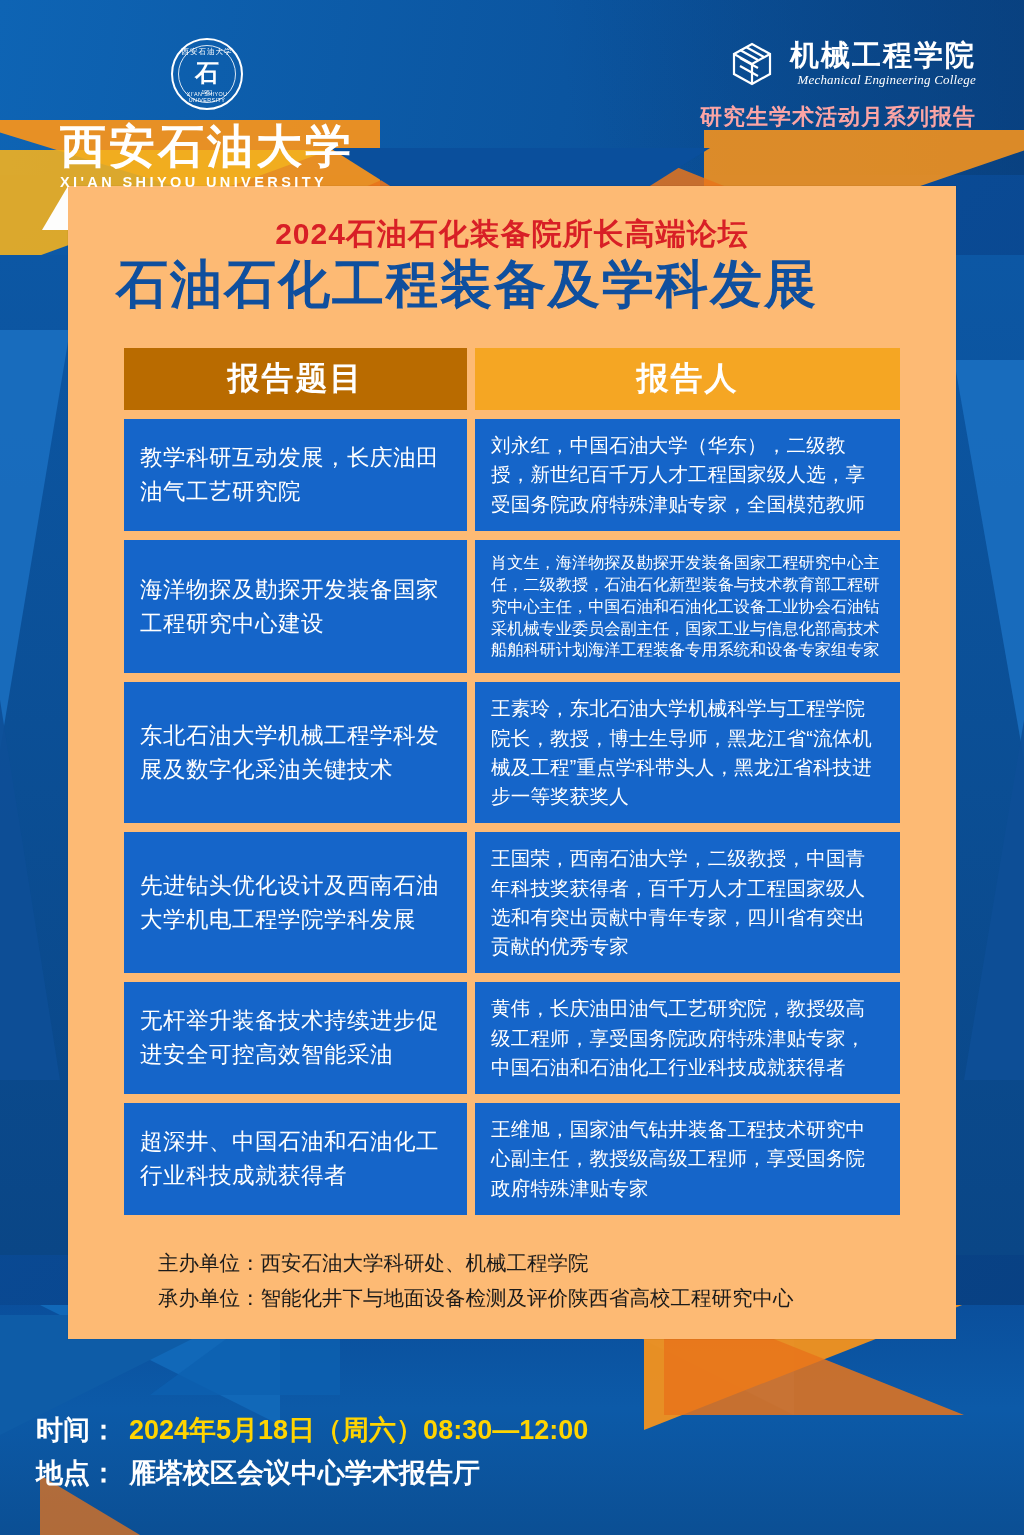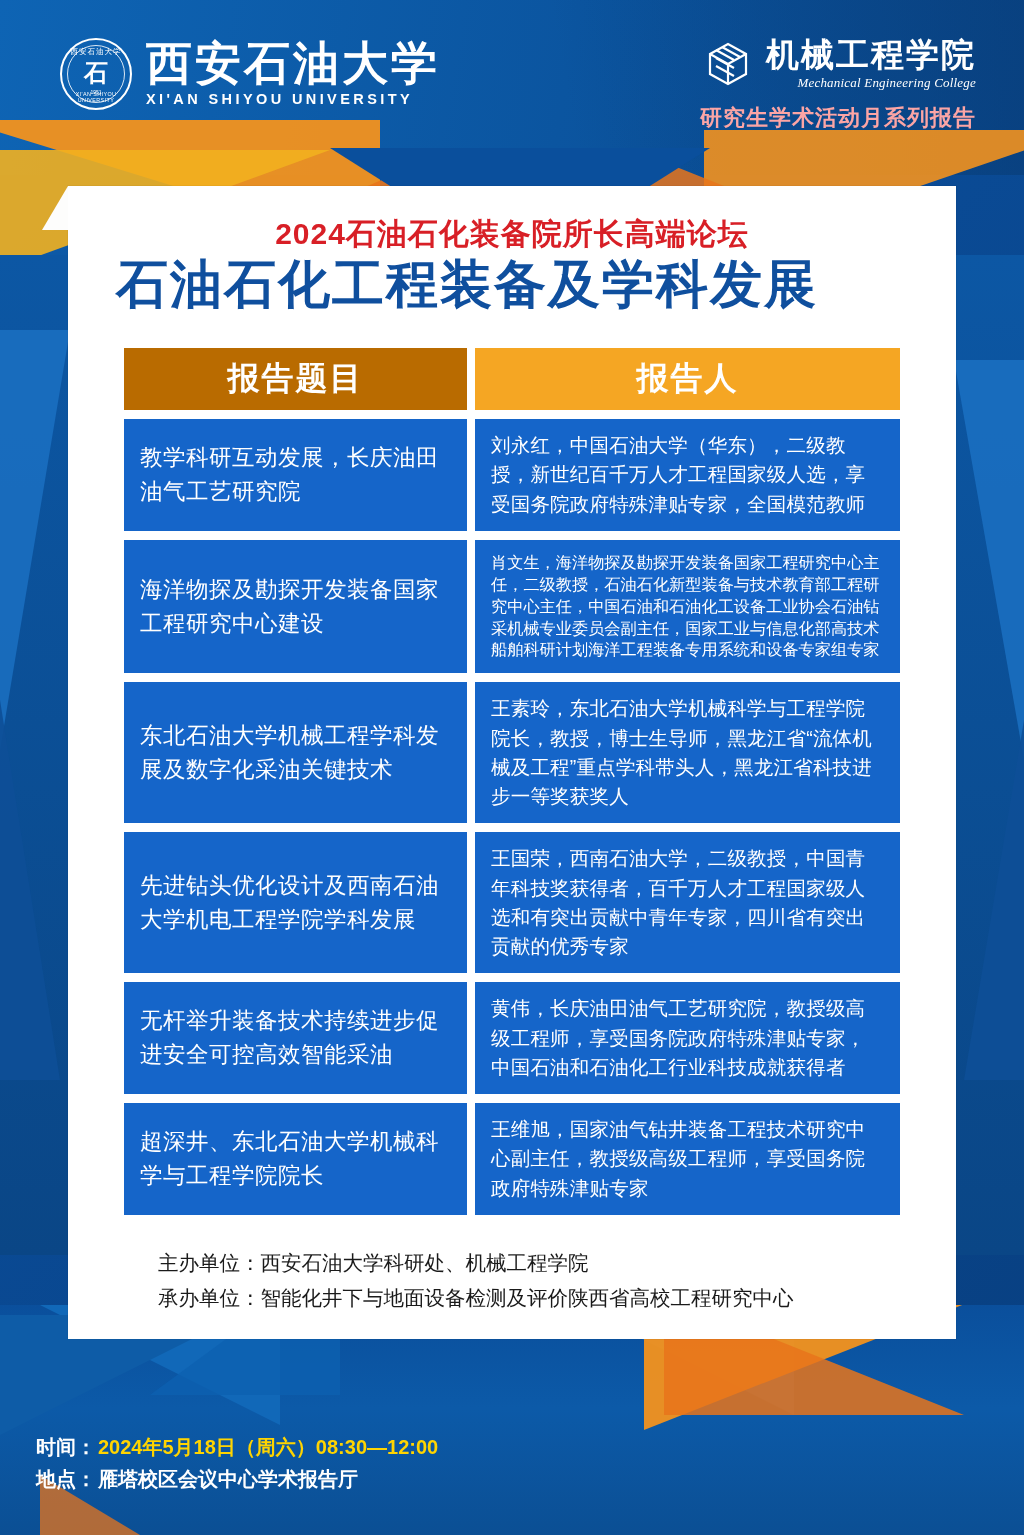--- a/index.html
+++ b/index.html
@@ -191,20 +191,21 @@
     align-items: flex-start;
     justify-content: space-between;
     padding: 38px 48px 0 60px;
     box-sizing: border-box;
     z-index: 5;
   }
   .univ-logo {
     display: flex;
     align-items: center;
     gap: 14px;
+    flex-direction: column;
   }
   .seal {
     width: 68px; height: 68px;
     border-radius: 50%;
     border: 2.5px solid #ffffff;
     position: relative;
     flex: none;
   }
   .seal::before {
     content: "";
@@ -274,21 +275,21 @@
     display: flex;
     align-items: center;
     gap: 12px;
   }
   .college-mark {
     width: 52px; height: 52px;
     flex: none;
     position: relative;
   }
   .college-cn {
-    font-size: 33px;
+    font-size: 29px;
     font-weight: bold;
     color: #ffffff;
     letter-spacing: 2px;
     line-height: 1.05;
     font-family: "Liberation Serif", serif;
   }
   .college-en {
     font-size: 13px;
     color: #ffffff;
     letter-spacing: .2px;
@@ -304,21 +305,21 @@
     letter-spacing: 1px;
   }
 
   
   .card {
     position: absolute;
     left: 68px;
     top: 186px;
     width: 888px;
     height: 1153px;
-    background: #ffffff;
+    background: #fdba74;
     z-index: 4;
     box-shadow: 0 0 0 1px rgba(0,0,0,.03);
   }
   .card::before {
     
     content: "";
     position: absolute;
     left: -26px; top: 0;
     width: 0; height: 0;
     border-right: 26px solid #fdfdfc;
@@ -396,22 +397,22 @@
   .bottom-info {
     position: absolute;
     left: 36px;
     bottom: 40px;
     z-index: 6;
     color: #ffffff;
   }
   .bi-row {
     display: flex;
     align-items: baseline;
-    gap: 2px;
-    font-size: 20px;
+    gap: 12px;
+    font-size: 27px;
     font-weight: bold;
     line-height: 1.6;
   }
   .bi-label { color: #ffffff; }
   .bi-value { color: #ffd400; }
   .bi-value.white { color: #ffffff; }
 </style>
 </head>
 <body>
 
@@ -513,21 +514,21 @@
           </tr>
           <tr>
             <td class="c-title">先进钻头优化设计及西南石油大学机电工程学院学科发展</td>
             <td class="c-person">王国荣，西南石油大学，二级教授，中国青年科技奖获得者，百千万人才工程国家级人选和有突出贡献中青年专家，四川省有突出贡献的优秀专家</td>
           </tr>
           <tr>
             <td class="c-title">无杆举升装备技术持续进步促进安全可控高效智能采油</td>
             <td class="c-person">黄伟，长庆油田油气工艺研究院，教授级高级工程师，享受国务院政府特殊津贴专家，中国石油和石油化工行业科技成就获得者</td>
           </tr>
           <tr>
-            <td class="c-title">超深井、东北石油大学机械科学与工程学院院长</td>
+            <td class="c-title">超深井、中国石油和石油化工行业科技成就获得者</td>
             <td class="c-person">王维旭，国家油气钻井装备工程技术研究中心副主任，教授级高级工程师，享受国务院政府特殊津贴专家</td>
           </tr>
         </tbody>
       </table>
 
       <div class="footer-org">
         <div>主办单位：西安石油大学科研处、机械工程学院</div>
         <div>承办单位：智能化井下与地面设备检测及评价陕西省高校工程研究中心</div>
       </div>
 

